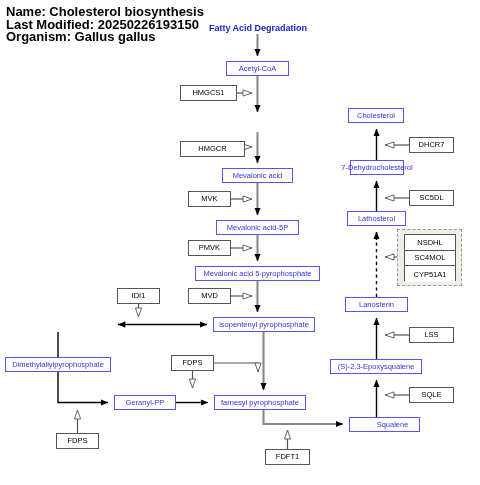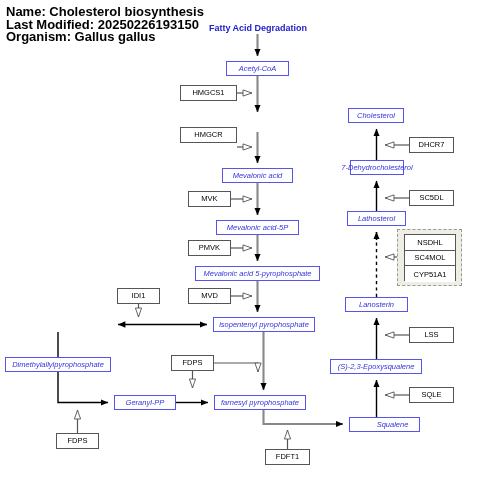--- a/index.html
+++ b/index.html
@@ -18,21 +18,20 @@
     position:absolute;font-size:9px;font-weight:bold;color:#2222cc;
     white-space:nowrap;text-align:center;
   }
 
   .node{
     position:absolute;box-sizing:border-box;
     border:1px solid #5555ee;background:#ffffff;color:#3333dd;
     font-size:7.5px;line-height:1;
     display:flex;align-items:center;justify-content:center;
     white-space:nowrap;
-    font-style:italic;
   }
   .node.overflow{overflow:visible;}
   .node.overflow span{position:relative;display:inline-block;}
 
   .enz{
     position:absolute;box-sizing:border-box;
     border:1px solid #555555;background:#ffffff;color:#000000;
     font-size:7.5px;line-height:1;
     display:flex;align-items:center;justify-content:center;
     white-space:nowrap;
@@ -190,21 +189,21 @@
   <div class="node overflow" style="left:350px;top:160px;width:54px;height:15px;">
     <span>7-Dehydrocholesterol</span>
   </div>
   <div class="node" style="left:348px;top:108px;width:56px;height:15px;">
     <span>Cholesterol</span>
   </div>
 
   <div class="enz" style="left:180px;top:85px;width:57px;height:16px;">
     <span>HMGCS1</span>
   </div>
-  <div class="enz" style="left:180px;top:127px;width:57px;height:16px;">
+  <div class="enz" style="left:180px;top:141px;width:65px;height:16px;">
     <span>HMGCR</span>
   </div>
   <div class="enz" style="left:188px;top:191px;width:43px;height:16px;">
     <span>MVK</span>
   </div>
   <div class="enz" style="left:188px;top:240px;width:43px;height:16px;">
     <span>PMVK</span>
   </div>
   <div class="enz" style="left:188px;top:288px;width:43px;height:16px;">
     <span>MVD</span>

